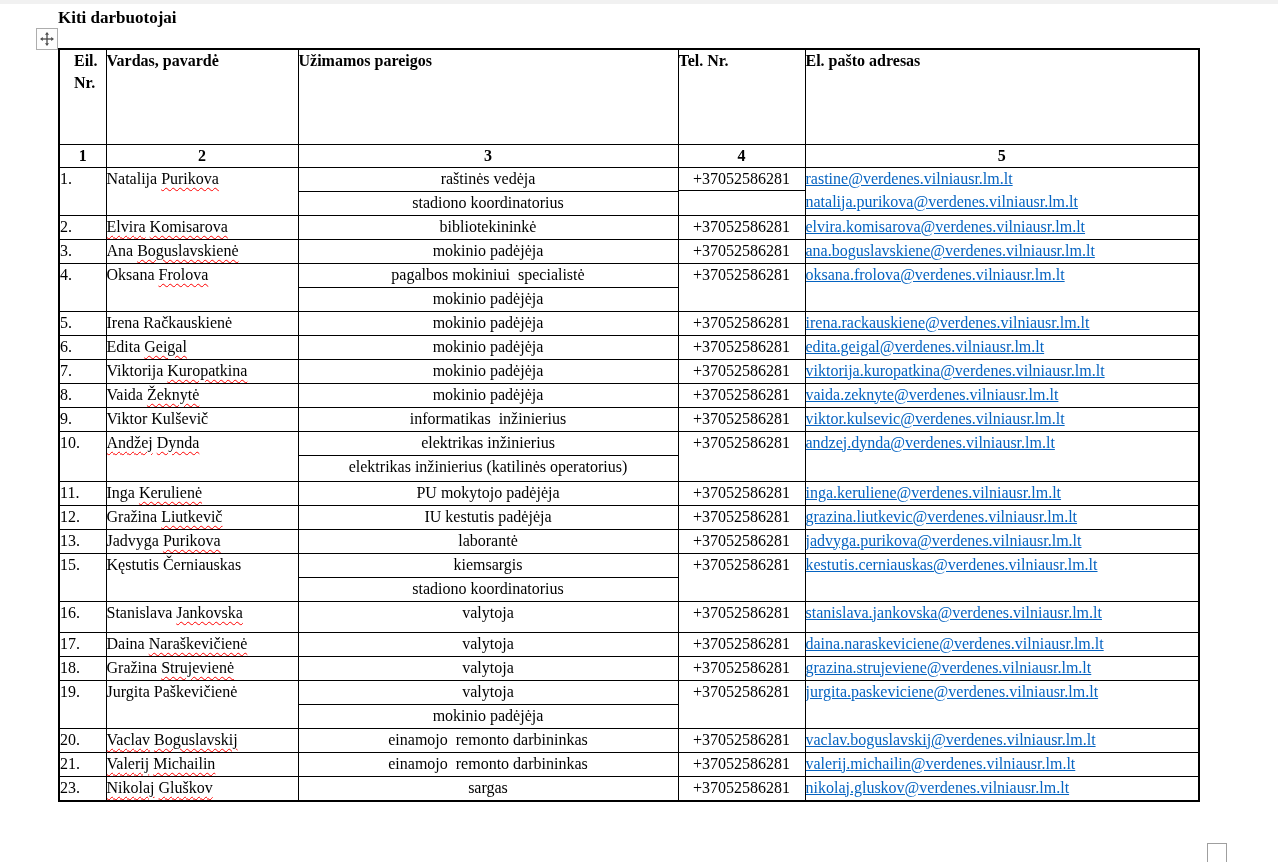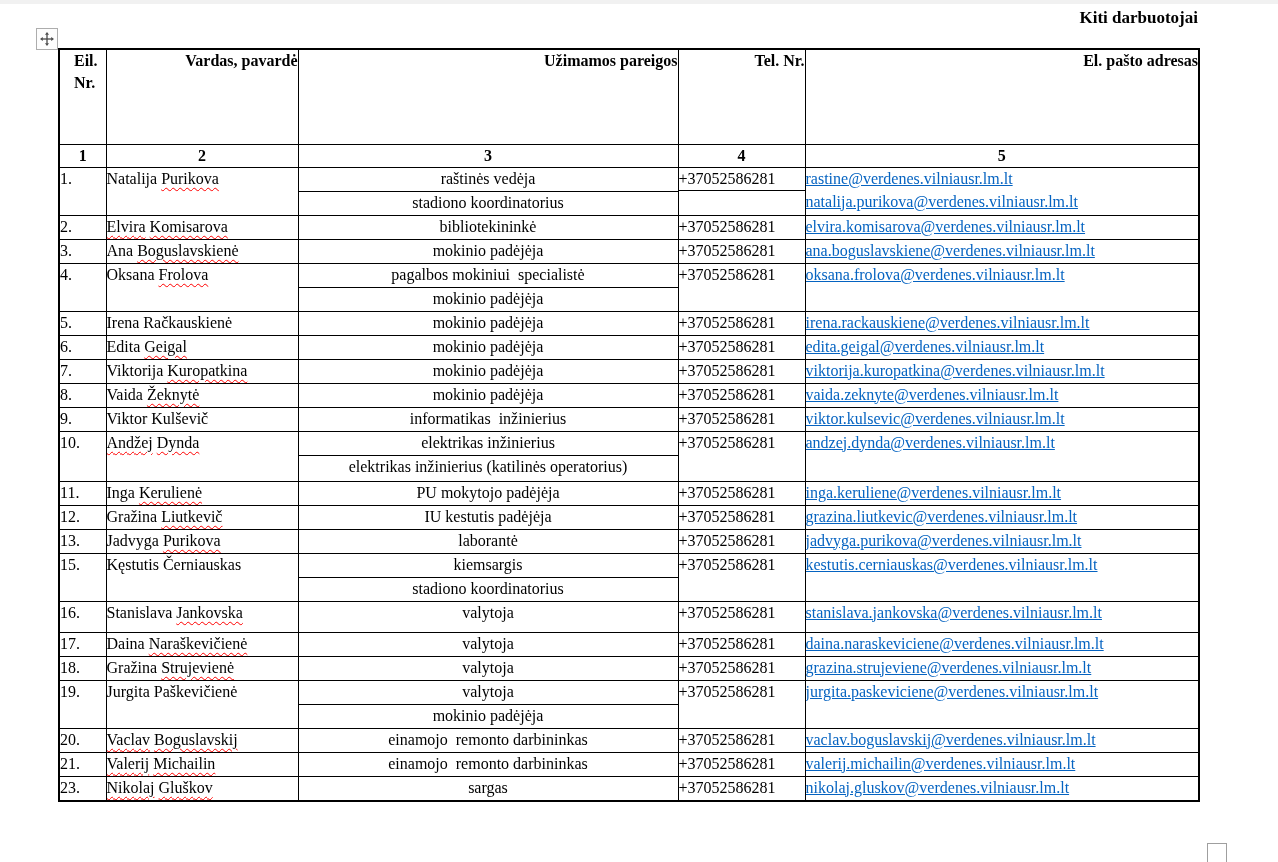--- a/index.html
+++ b/index.html
@@ -3,21 +3,21 @@
 <meta charset="utf-8">
 <style>
   html,body{margin:0;padding:0;background:#ffffff;}
   body{
     width:1278px;height:862px;position:relative;overflow:hidden;
     font-family:"Liberation Serif", serif;color:#000;
   }
   .top-strip{position:absolute;left:0;top:0;width:1278px;height:4px;background:#f1f1f1;}
   .doc-title{
     position:absolute;left:58px;top:8px;width:1140px;
-    text-align:right;font-weight:bold;font-size:17px;
+    text-align:left;font-weight:bold;font-size:17px;
   }
   
   .move-handle{
     position:absolute;left:36px;top:28px;width:20px;height:20px;
     border:1px solid #adadad;background:#fdfdfd;
     display:flex;align-items:center;justify-content:center;
   }
   
   .resize-handle{
     position:absolute;left:1207px;top:843px;width:18px;height:18px;
@@ -27,29 +27,29 @@
     position:absolute;left:58px;top:48px;width:1140px;
     border-collapse:collapse;table-layout:fixed;
     border:2px solid #000;
   }
   .emp td,.emp th{
     border:1px solid #000;vertical-align:top;padding:0;
     font-size:16px;line-height:22px;overflow:hidden;
   }
   .emp tr{height:23px;}
   tr.head-row{height:95px;}
-  .head-cell{font-weight:bold;text-align:right;padding-top:2px;}
+  .head-cell{font-weight:bold;text-align:left;padding-top:2px;}
   .head-cell.eil{text-align:left;padding-left:14px;white-space:pre-line;}
   tr.num-row td{font-weight:bold;text-align:center;}
   .nr-cell{padding-left:8px;}
   .name-cell{padding-left:5px;white-space:pre-wrap;}
   .pos-cell{vertical-align:top;}
   .pos-line{height:23px;text-align:center;white-space:pre-wrap;box-sizing:border-box;}
   .pos-line + .pos-line{border-top:1px solid #000;height:24px;padding-top:0;}
-  .tel-cell{}
+  .tel-cell{text-align:center;}
   .tel-line{line-height:22px;}
   .tel-line.split{height:22px;border-bottom:1px solid #000;box-sizing:content-box;}
   .email-cell{padding-left:7px;}
   .email-line{height:23px;line-height:22px;white-space:nowrap;}
   a.email{color:var(--link,#0563C1);text-decoration:underline;cursor:pointer;}
   .misspelled{
     text-decoration-line:underline;
     text-decoration-style:wavy;
     text-decoration-color:var(--squiggle,#FF0000);
     text-decoration-thickness:1px;

